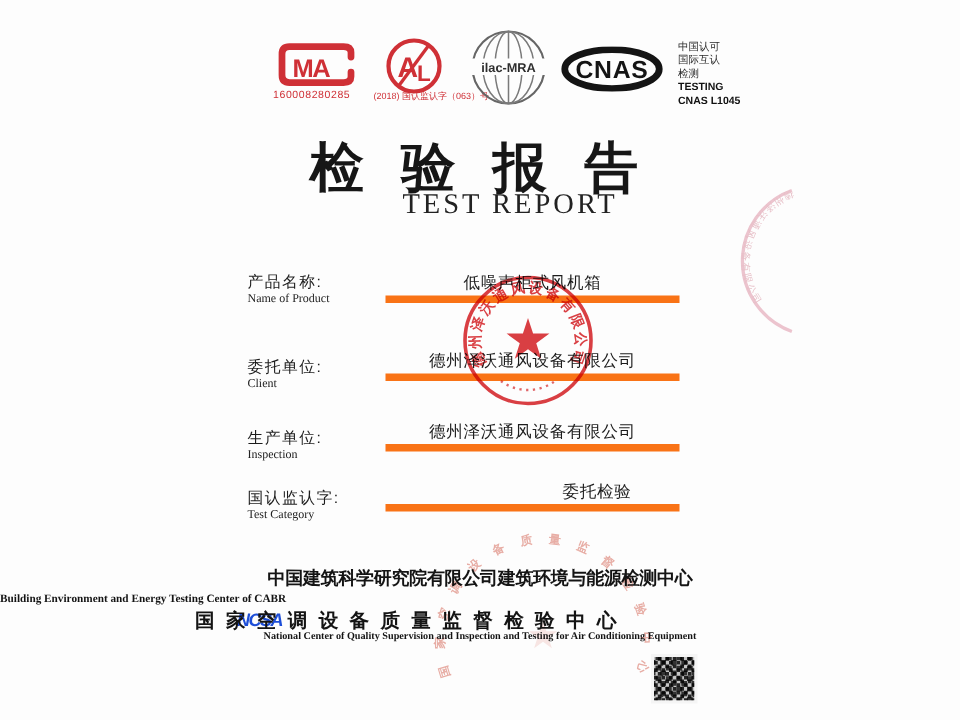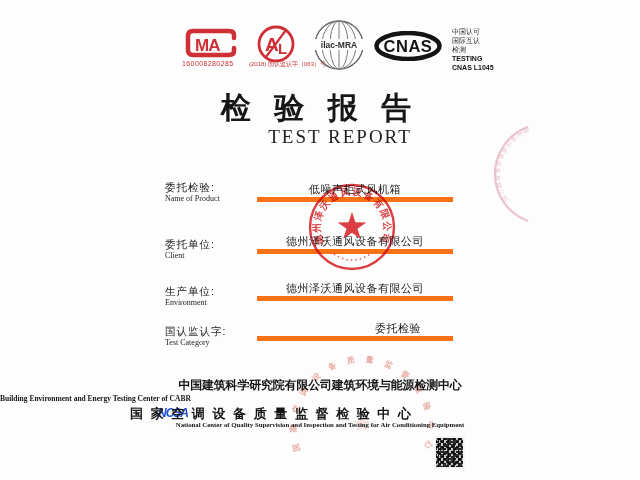--- a/index.html
+++ b/index.html
@@ -8,21 +8,21 @@
   .abs{position:absolute;}
   svg{font-family:"Liberation Sans",sans-serif;}
 
   
   .cma-number{left:182px;top:60px;font-size:7px;color:#cf3036;letter-spacing:.4px;}
   .cal-caption{left:249px;top:60px;font-size:6px;color:#cf3036;}
   .accred{left:452px;top:27px;font-size:7px;line-height:9px;color:#2b2b2b;}
   .accred .b{font-weight:bold;color:#111;}
 
   
-  .title-cn{left:0;top:88px;width:640px;text-align:center;font-size:30px;font-weight:bold;
+  .title-cn{left:0;top:88px;width:640px;text-align:center;font-size:36px;font-weight:bold;
             letter-spacing:8px;color:#161616;font-family:"Liberation Serif",serif;}
   .title-en{left:0;top:126px;width:640px;text-align:center;font-size:19px;letter-spacing:2px;
             color:#222;font-family:"Liberation Serif",serif;padding-left:20px;}
   .report-no{left:0;top:150px;width:640px;text-align:center;font-size:9px;letter-spacing:.5px;
              color:#333;font-family:"Liberation Serif",serif;}
 
   
   .flabel-cn{left:165px;font-size:10.5px;color:#1c1c1c;letter-spacing:1px;}
   .flabel-en{left:165px;font-size:8px;color:#222;font-family:"Liberation Serif",serif;}
   .fvalue{left:257px;width:196px;height:16px;border-bottom:5px solid #f97316;
@@ -88,34 +88,34 @@
     <div>国际互认</div>
     <div>检测</div>
     <div class="b">TESTING</div>
     <div class="b">CNAS L1045</div>
   </div>
 
   <div class="abs title-cn">检 验 报 告</div>
   <div class="abs title-en">TEST REPORT</div>
 
   <div>
-    <div class="abs flabel-cn" style="top:181px">委托检验:</div>
+    <div class="abs flabel-cn" style="top:181px">产品名称:</div>
     <div class="abs flabel-en" style="top:194px">Name of Product</div>
     <div class="abs fvalue" style="top:181px">低噪声柜式风机箱</div>
   </div>
 
   <div>
     <div class="abs flabel-cn" style="top:238px">委托单位:</div>
     <div class="abs flabel-en" style="top:251px">Client</div>
     <div class="abs fvalue" style="top:233px">德州泽沃通风设备有限公司</div>
   </div>
 
   <div>
     <div class="abs flabel-cn" style="top:285px">生产单位:</div>
-    <div class="abs flabel-en" style="top:298px">Environment</div>
+    <div class="abs flabel-en" style="top:298px">Inspection</div>
     <div class="abs fvalue" style="top:280px">德州泽沃通风设备有限公司</div>
   </div>
 
   <div>
     <div class="abs flabel-cn" style="top:325px">国认监认字:</div>
     <div class="abs flabel-en" style="top:338px">Test Category</div>
     <div class="abs fvalue shift" style="top:320px">委托检验</div>
   </div>
 
   <div class="abs foot-org-cn">中国建筑科学研究院有限公司建筑环境与能源检测中心</div>

